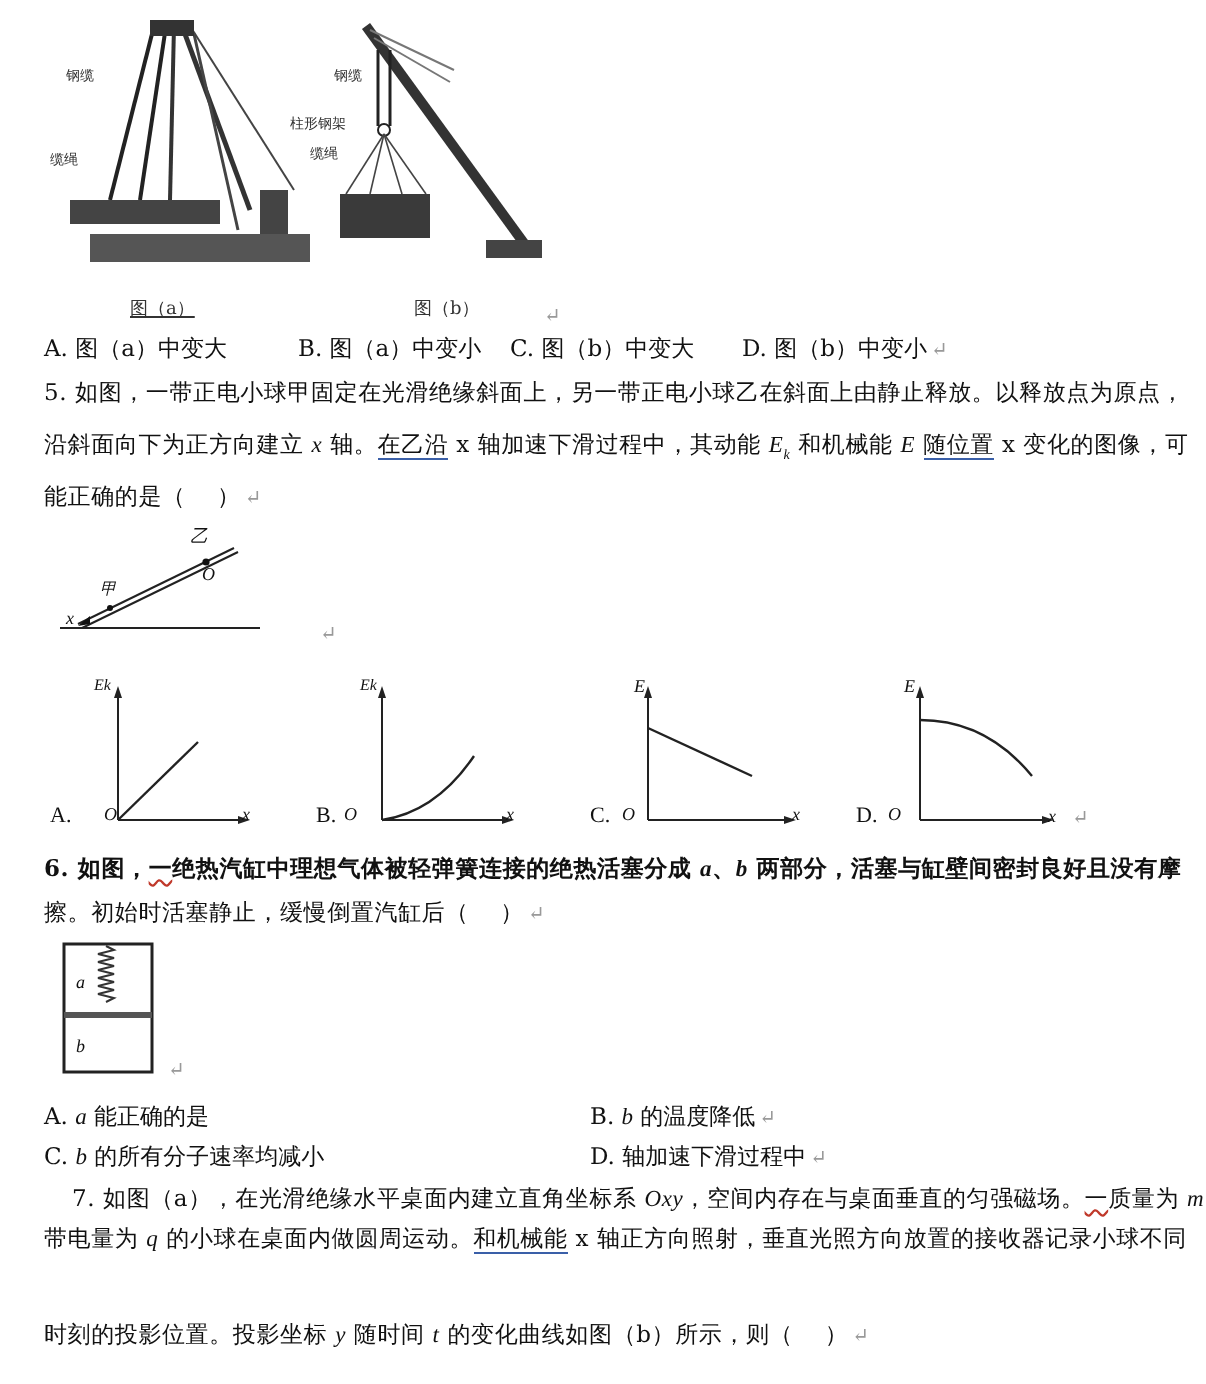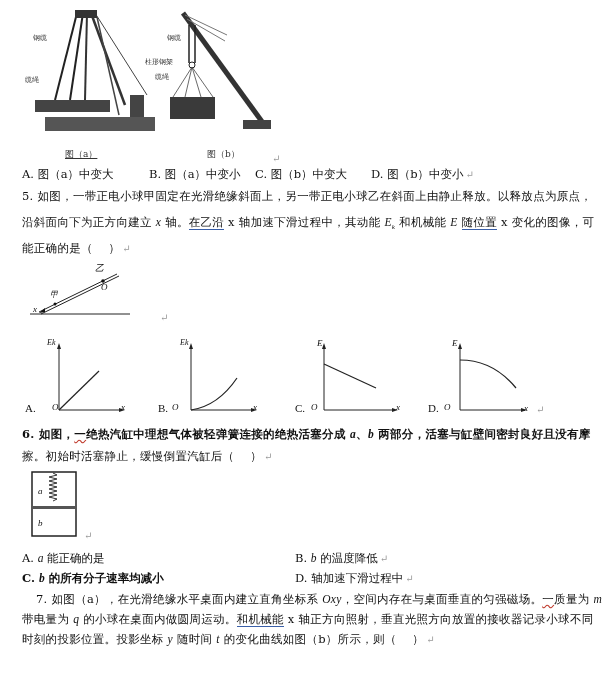--- a/index.html
+++ b/index.html
@@ -171,28 +171,28 @@
   <span class="plabel it" style="left:8px;top:48px;font-size:9px;">b</span>
   <span class="para-mark abs" style="left:52px;top:60px;">↵</span>
 </div>
 
 <div class="opt" style="left:22px;top:551px;">
   <span>A.</span> <span class="it">a</span><span> 能正确的是</span>
 </div>
 <div class="opt" style="left:295px;top:551px;">
   <span>B.</span> <span class="it">b</span><span> 的温度降低</span><span class="para-mark">↵</span>
 </div>
-<div class="opt" style="left:22px;top:571px;font-weight:bold;">
+<div class="opt" style="left:22px;top:571px;">
   <span>C.</span> <span class="it">b</span><span> 的所有分子速率均减小</span>
 </div>
 <div class="opt" style="left:295px;top:571px;">
   <span>D.</span> <span>轴加速下滑过程中</span><span class="para-mark">↵</span>
 </div>
 
 <div class="line" style="top:592px;margin-left:14px;">
   <span>7. 如图（a），在光滑绝缘水平桌面内建立直角坐标系 </span><span class="it">Oxy</span><span>，空间内存在与桌面垂直的匀强磁场。</span><span class="wavy">一</span><span>质量为 </span><span class="it">m</span><span>、</span>
 </div>
 <div class="line" style="top:612px;">
   <span>带电量为 </span><span class="it">q</span><span> 的小球在桌面内做圆周运动。</span><span class="ul-blue">和机械能</span><span> x 轴正方向照射，垂直光照方向放置的接收器记录小球不同</span>
 </div>
-<div class="line" style="top:632px;">
+<div class="line" style="top:660px;">
   <span>时刻的投影位置。投影坐标 </span><span class="it">y</span><span> 随时间 </span><span class="it">t</span><span> 的变化曲线如图（b）所示，则（　 ）</span><span class="para-mark">↵</span>
 </div>
 
 </body></html>

